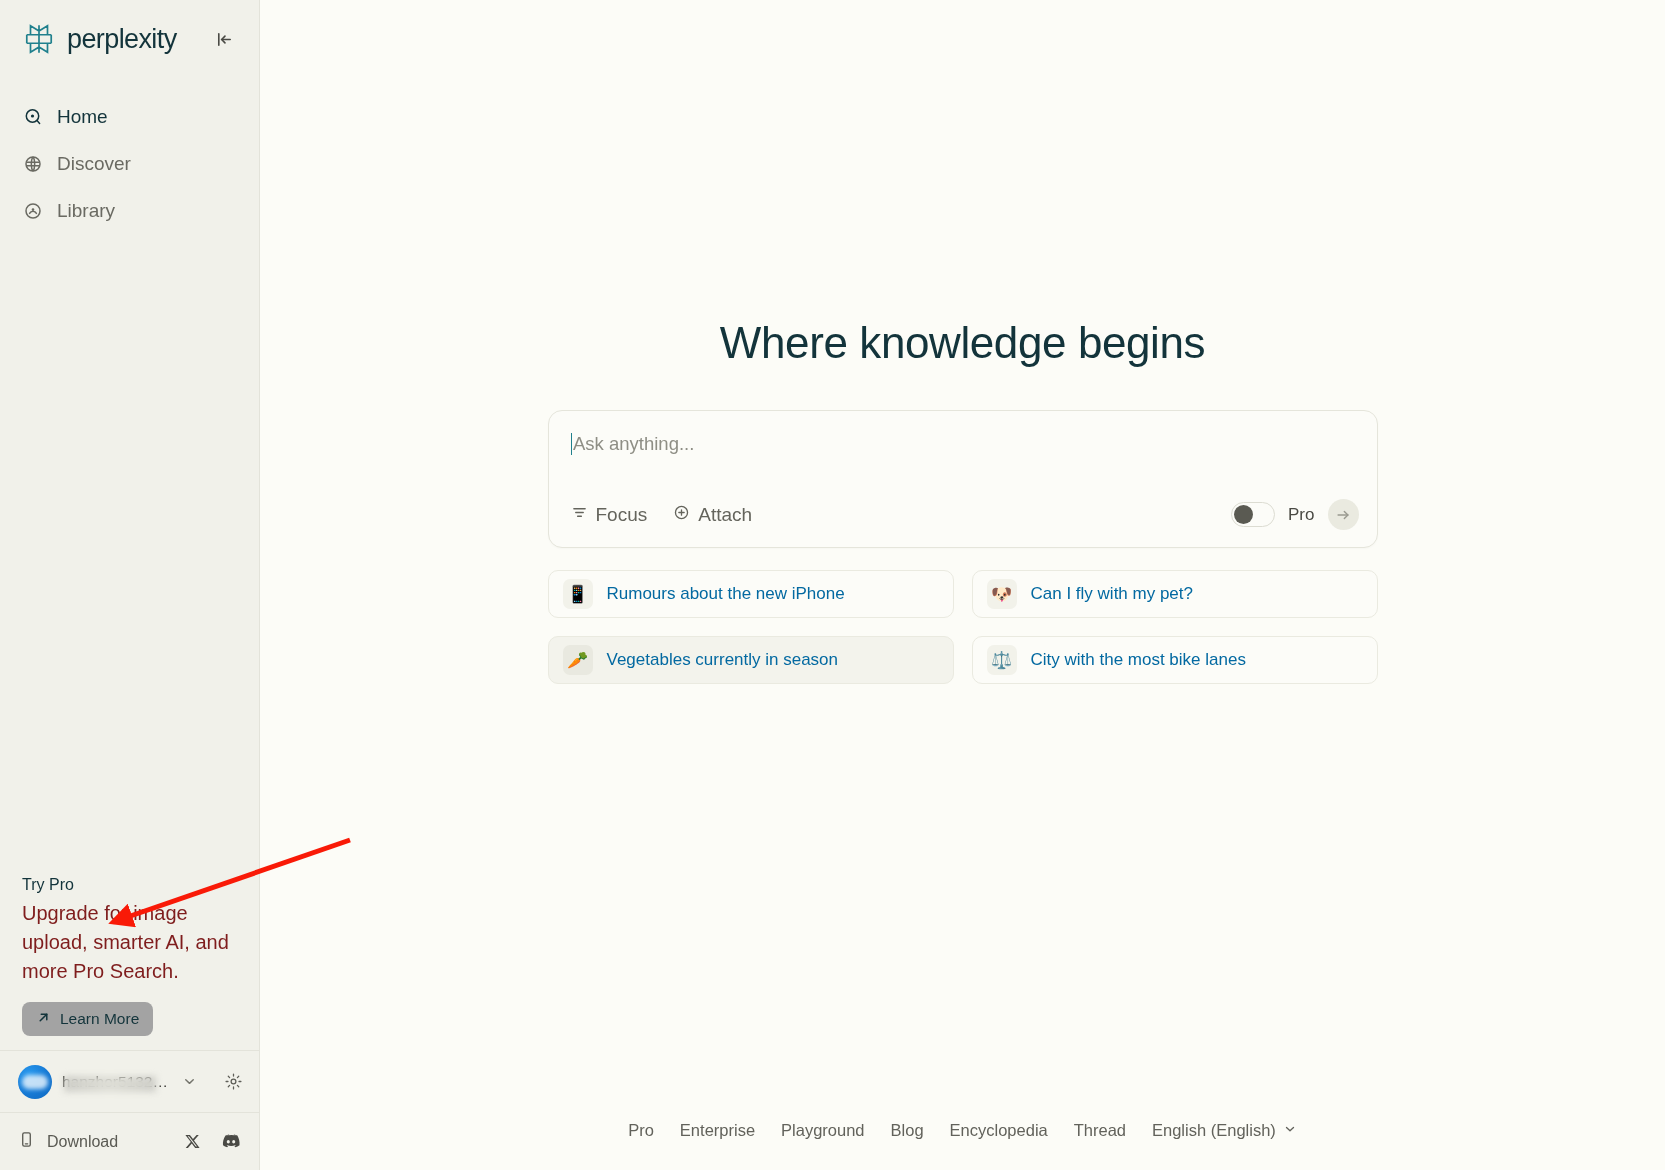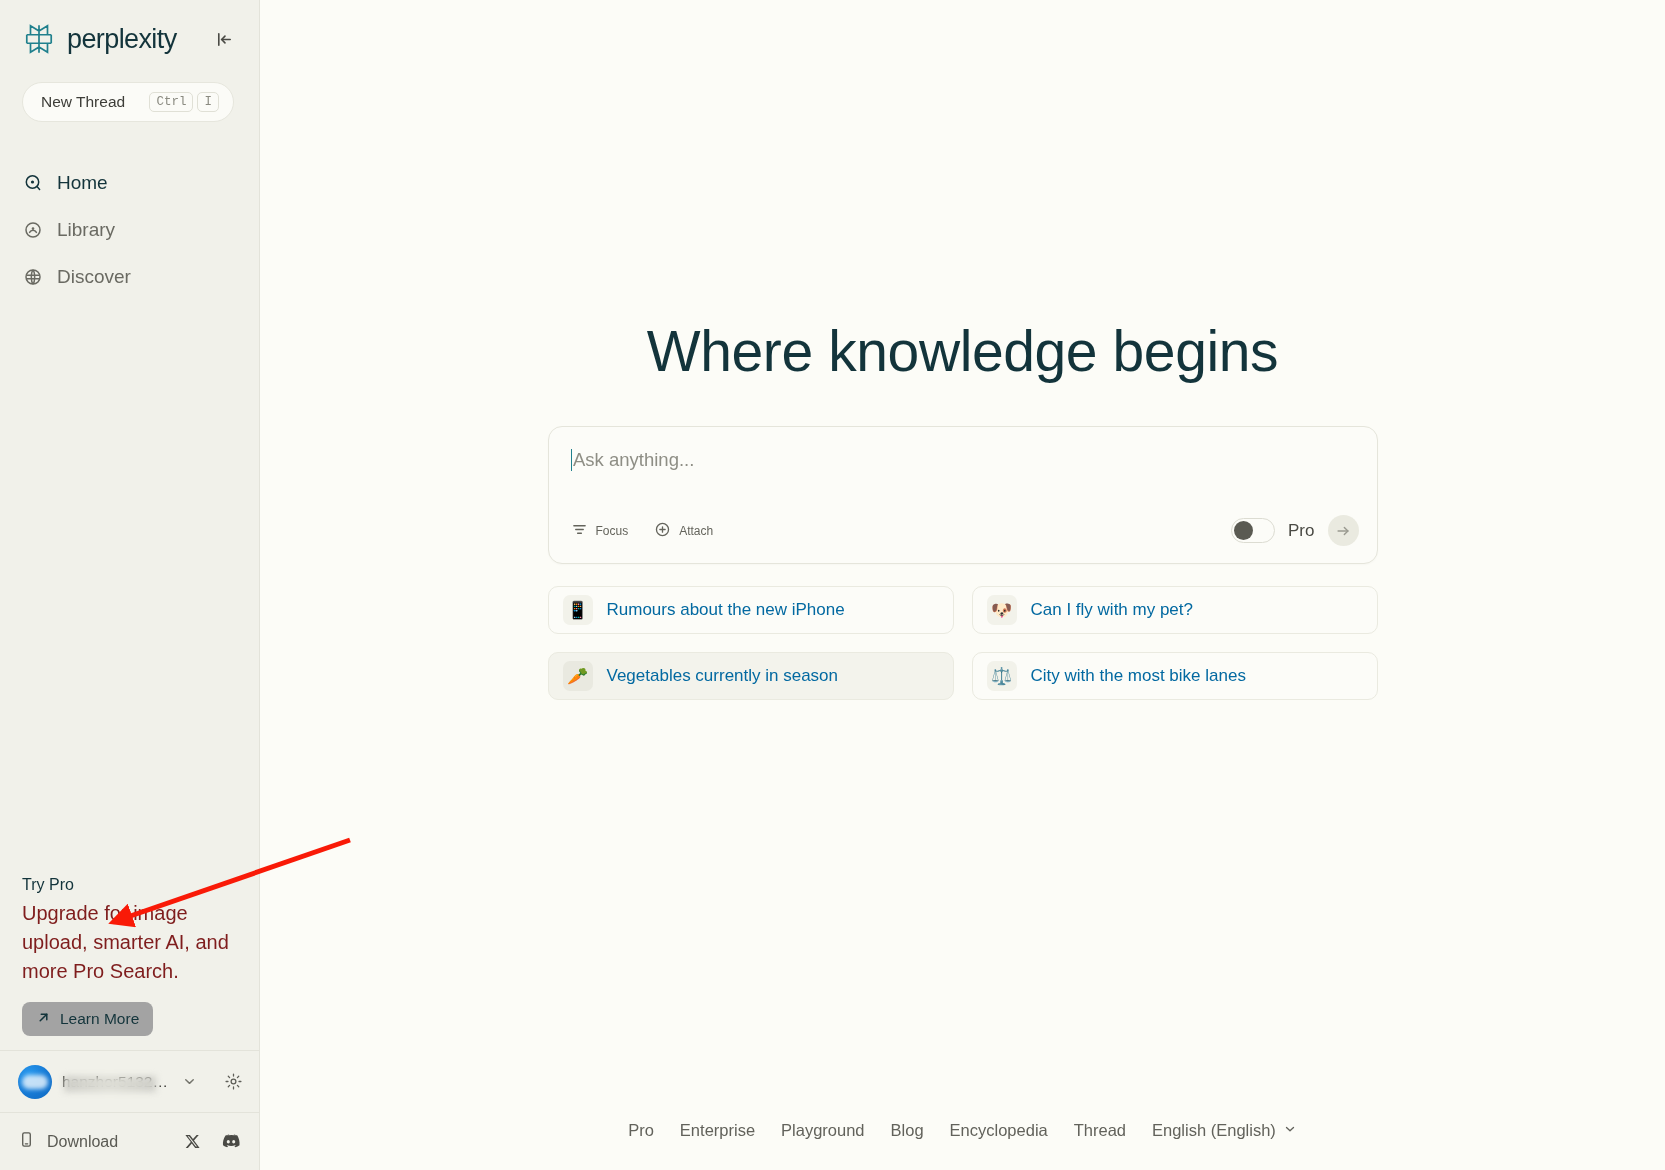--- a/index.html
+++ b/index.html
@@ -102,35 +102,35 @@
   .dl-left { display: flex; align-items: center; gap: 12px; cursor: pointer; color: #5a5a53; font-size: 16px; }
   .social { margin-left: auto; display: flex; align-items: center; gap: 20px; color: #4a4a45; }
   .social span { cursor: pointer; display: flex; align-items: center; }
 
   
   .main {
     flex: 1; height: 1170px; background: #fcfcf7;
     position: relative; display: flex; flex-direction: column;
     align-items: center;
   }
-  .hero { margin-top: 318px; font-size: 57px; color: #13343b; font-weight: 400; letter-spacing: -0.4px; }
+  .hero { margin-top: 318px; font-size: 44px; color: #13343b; font-weight: 400; letter-spacing: -0.4px; }
 
   .askbox {
     margin-top: 42px; width: 830px;
     background: #fcfcf8; border: 1px solid #e5e5db;
     border-radius: 14px; box-shadow: 0 1px 2px rgba(0,0,0,0.025);
     display: flex; flex-direction: column;
   }
   .ask-input { padding: 22px 22px 0 22px; display: flex; align-items: center; }
   .caret { width: 1.5px; height: 22px; background: #20808d; margin-right: 1px; }
   .ph { font-size: 18.5px; color: #8e8e85; }
   .ask-tools { display: flex; align-items: center; padding: 16px 18px 17px 22px; margin-top: 28px; }
   .tool {
     display: flex; align-items: center; gap: 8px;
-    color: #64645c; font-size: 12px; cursor: pointer; margin-right: 26px;
+    color: #64645c; font-size: 19px; cursor: pointer; margin-right: 26px;
   }
   .ask-right { margin-left: auto; display: flex; align-items: center; gap: 13px; }
   .toggle {
     width: 44px; height: 25px; border-radius: 14px;
     background: #fcfcf8; border: 1px solid #dcdcd2;
     display: flex; align-items: center; padding: 2px; cursor: pointer;
   }
   .knob { width: 19px; height: 19px; border-radius: 50%; background: #5a5a52; }
   .pro-lbl { font-size: 17px; color: #4a4a44; }
   .send-btn {
@@ -182,58 +182,51 @@
         </div>
         <span class="collapse-btn">
           <svg width="19" height="19" viewBox="0 0 20 20" fill="none" stroke="currentColor" stroke-width="1.7" stroke-linecap="round" stroke-linejoin="round">
             <path d="M4 4v12"></path>
               <path d="M16 10H7"></path>
               <path d="M10.5 6.5 7 10l3.5 3.5"></path>
           </svg>
         </span>
       </div>
 
-      <div class="new-thread">
-        <span class="nt-label">New Thread</span>
-        <span class="kbd-grp">
-          <span class="kbd">Ctrl</span>
-          <span class="kbd">I</span>
-        </span>
-      </div>
     </div>
 
     <nav class="nav">
       <div class="nav-item active">
         <span class="nav-ico">
           <svg width="20" height="20" viewBox="0 0 20 20" fill="none" stroke="currentColor" stroke-width="1.5">
             <circle cx="9.5" cy="9" r="6.2"></circle>
               <circle cx="9.5" cy="9" r="1.6" fill="currentColor" stroke="none"></circle>
               <path d="M14 13.6 16.6 16.4" stroke-linecap="round"></path>
           </svg>
         </span>
         <span>Home</span>
       </div>
       <div class="nav-item">
         <span class="nav-ico">
           <svg width="20" height="20" viewBox="0 0 20 20" fill="none" stroke="currentColor" stroke-width="1.5">
             <circle cx="10" cy="10" r="7"></circle>
-              <path d="M6.6 12.4a3.8 3.8 0 0 1 6.8 0" stroke-linecap="round"></path>
-              <circle cx="10" cy="8.6" r="1.3" fill="currentColor" stroke="none"></circle>
-          </svg>
-        </span>
-        <span>Library</span>
+              <path d="M10 3c2.2 2.6 2.2 11.4 0 14M10 3C7.8 5.6 7.8 14.4 10 17M3.2 8.2h13.6M3.2 11.8h13.6"></path>
+          </svg>
+        </span>
+        <span>Discover</span>
       </div>
       <div class="nav-item">
         <span class="nav-ico">
           <svg width="20" height="20" viewBox="0 0 20 20" fill="none" stroke="currentColor" stroke-width="1.5">
             <circle cx="10" cy="10" r="7"></circle>
-              <path d="M10 3c2.2 2.6 2.2 11.4 0 14M10 3C7.8 5.6 7.8 14.4 10 17M3.2 8.2h13.6M3.2 11.8h13.6"></path>
-          </svg>
-        </span>
-        <span>Discover</span>
+              <path d="M6.6 12.4a3.8 3.8 0 0 1 6.8 0" stroke-linecap="round"></path>
+              <circle cx="10" cy="8.6" r="1.3" fill="currentColor" stroke="none"></circle>
+          </svg>
+        </span>
+        <span>Library</span>
       </div>
     </nav>
 
     <div class="sb-spacer"></div>
 
     <div class="try-pro">
       <div class="tp-title">Try Pro</div>
       <div class="tp-desc">Upgrade for image upload, smarter AI, and more Pro Search.</div>
       <div class="learn-more">
         <span>

